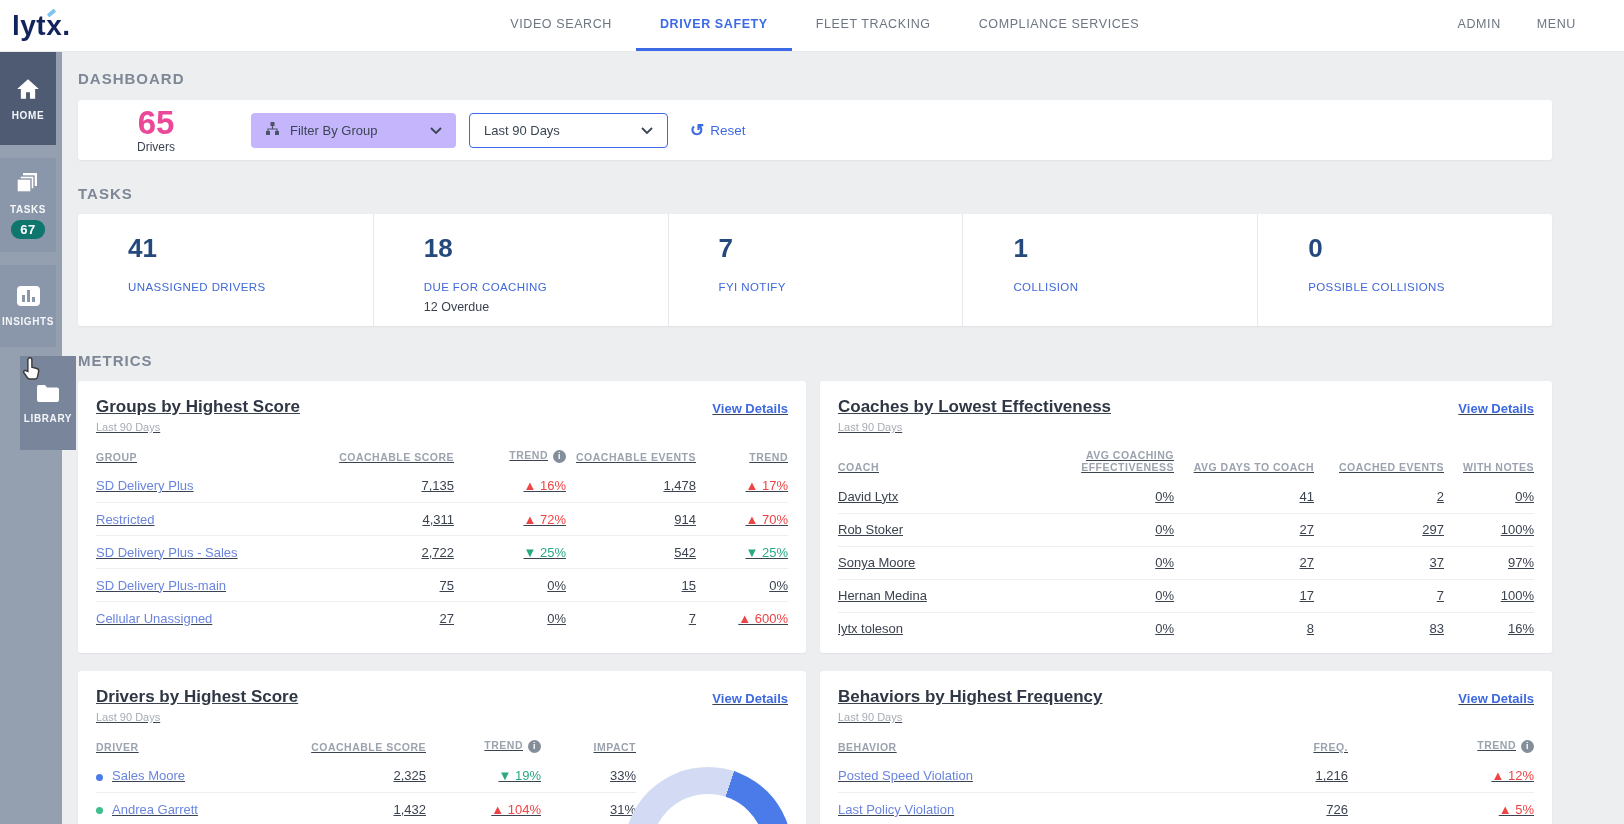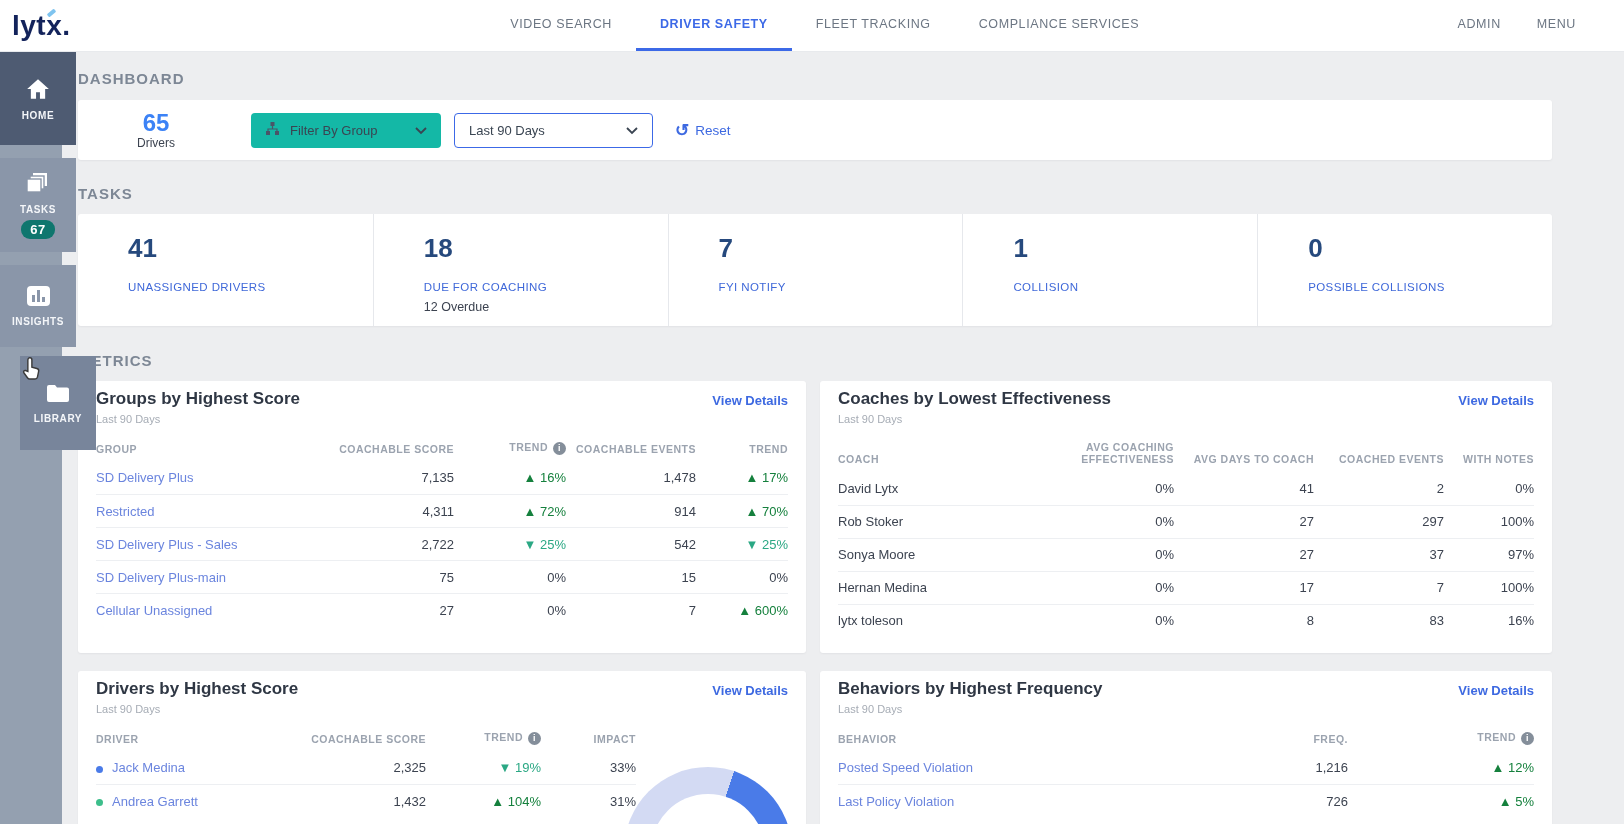--- a/index.html
+++ b/index.html
@@ -15,77 +15,77 @@
                  transform:rotate(-40deg); border-radius:1px; }
   .nav-center { display:flex; margin:0 auto; }
   .nav-item { display:flex; align-items:center; padding:0 24px; font-size:12.5px; letter-spacing:0.6px;
               color:#6C7683; font-weight:500; cursor:pointer; border-bottom:3px solid transparent; }
   .nav-item.active { color:#3C69E7; font-weight:700; border-bottom-color:#3C69E7; }
   .nav-right { display:flex; margin-right:30px; }
   .nav-right .nav-item { padding:0 18px; }
 
   
   .sidebar { position:absolute; top:52px; left:0; bottom:0; width:62px; background:#94A0B0; z-index:15; }
-  .side-item { width:76px; display:flex; flex-direction:column; align-items:center; justify-content:center;
+  .side-item { width:56px; display:flex; flex-direction:column; align-items:center; justify-content:center;
                gap:7px; color:#F4F6F9; font-size:10px; letter-spacing:0.6px; font-weight:700; cursor:pointer; }
   .si-home { height:93px; background:#4E5B72; }
   .si-tasks { height:94px; background:#8A96A9; margin-top:13px; }
   .si-insights { height:82px; background:#8A96A9; margin-top:13px; }
   .si-library { height:94px; background:#78859B; margin-top:9px;margin-left:20px; }
   .badge { background:#0f766e; color:#fff; font-size:13px; font-weight:700; border-radius:9px;
            padding:2px 9px; margin-top:-2px; }
 
   
   .content { position:absolute; left:62px; top:52px; right:0; bottom:0; background:#EDEEF0;
              padding:18px 72px 0 16px; overflow:hidden; }
   .section-label { font-size:15px; font-weight:700; color:#7D8795; letter-spacing:1px; }
   .card { background:#fff; border-radius:3px; box-shadow:0 1px 2px rgba(16,24,40,.05); }
 
   
   .filter-card { margin-top:13px; height:60px; display:flex; align-items:center; }
   .driver-count { margin-left:46px; text-align:center; width:64px; }
-  .driver-count .num { font-size:24px; font-weight:700; color:#3b82f6; line-height:1; }
+  .driver-count .num { font-size:33px; font-weight:700; color:#ec4899; line-height:1; }
   .driver-count .lbl { font-size:12px; color:#3C4350; margin-top:1px; }
   .select { height:35px; display:flex; align-items:center; gap:10px; border-radius:4px; font-size:13px;
             color:#3A4552; cursor:pointer; padding:0 14px; }
-  .select-group { margin-left:63px; width:190px; background:#14b8a6; }
+  .select-group { margin-left:63px; width:205px; background:#c4b5fd; }
   .select-date { margin-left:13px; width:199px; background:#fff; border:1.5px solid #3C69E7; }
   .select .caret { margin-left:auto; }
   .reset { margin-left:22px; display:flex; align-items:center; gap:6px; color:#3D69E1; font-size:13.5px;
            font-weight:500; cursor:pointer; }
   .reset-ic { font-size:17px; font-weight:700; line-height:1; }
 
   
   .tasks-label { margin-top:25px; }
   .tasks-card { margin-top:12px; height:112px; display:grid; grid-template-columns:repeat(5,1fr); }
   .task-cell { padding:21px 10px 0 50px; cursor:pointer; }
   .task-cell + .task-cell { border-left:1px solid #E6E8EC; }
   .task-num { font-size:26px; font-weight:700; color:#26497D; line-height:1.05; }
   .task-lbl { margin-top:19px; font-size:11.5px; font-weight:400; letter-spacing:0.4px; color:#3F68D9; }
   .task-sub { margin-top:7px; font-size:12.5px; color:#3C4350; }
 
   
   .metrics-label { margin-top:26px; }
   .metrics-grid { margin-top:12px; display:grid; grid-template-columns:728px 732px; gap:18px 14px; }
-  .metric-card { padding:8px 18px 10px 18px; position:relative; }
+  .metric-card { padding:16px 18px 10px 18px; position:relative;text-decoration:underline; }
   .row1 { height:272px; }
   .row2 { height:420px; }
   .card-head { display:flex; align-items:flex-start; }
   .card-title { font-size:17px; font-weight:700; color:#2F3744; }
   .card-sub { font-size:11px; color:#A6ACB5; margin-top:4px; }
   .view-details { margin-left:auto; font-size:13px; font-weight:700; color:#3D69E1; cursor:pointer; margin-top:4px; }
 
   table { border-collapse:collapse; table-layout:fixed; margin-top:12px; width:100%; }
   th { font-size:10.5px; font-weight:700; letter-spacing:0.5px; color:#9BA3AF; padding:4px 0 7px 0;
        vertical-align:bottom; }
   td { font-size:13px; color:#3C4350; height:33px; border-bottom:1px solid #EDEFF2; }
   tbody tr:last-child td { border-bottom:none; }
   .al { text-align:left; } .ar { text-align:right; }
   .cell-link { color:#6B85DE; cursor:pointer; }
-  .trend-up { color:#15803d; } .trend-down { color:#2BA884; } .trend-flat { color:#3C4350; }
+  .trend-up { color:#ef4444; } .trend-down { color:#2BA884; } .trend-flat { color:#3C4350; }
   .dot { display:inline-block; width:7px; height:7px; border-radius:50%; margin-right:9px; vertical-align:middle; }
   .info-ic { display:inline-block; width:13px; height:13px; border-radius:50%; background:#848E9A; color:#fff;
              font-size:9px; font-weight:700; text-align:center; line-height:13px; margin-left:5px;
              vertical-align:middle; cursor:pointer; font-style:normal; }
 
   .t-groups .c0{width:208px}.t-groups .c1{width:150px}.t-groups .c2{width:112px}.t-groups .c3{width:130px}.t-groups .c4{width:92px}
   .t-coaches .c0{width:170px}.t-coaches .c1{width:166px}.t-coaches .c2{width:140px}.t-coaches .c3{width:130px}.t-coaches .c4{width:90px}
   .t-drivers { width:540px; }
   .t-drivers .c0{width:190px}.t-drivers .c1{width:140px}.t-drivers .c2{width:115px}.t-drivers .c3{width:95px}
   .t-behaviors .c0{width:330px}.t-behaviors .c1{width:180px}.t-behaviors .c2{width:186px}
@@ -362,21 +362,21 @@
           <thead>
             <tr>
               <th class="c0 al"><span>DRIVER</span></th>
               <th class="c1 ar"><span>COACHABLE SCORE</span></th>
               <th class="c2 ar"><span>TREND</span><span class="info-ic">i</span></th>
               <th class="c3 ar"><span>IMPACT</span></th>
             </tr>
           </thead>
           <tbody>
             <tr>
-              <td class="c0 al"><span class="dot" style="background: rgb(74, 123, 232);"></span><span class="cell-link">Jack Medina</span></td>
+              <td class="c0 al"><span class="dot" style="background: rgb(74, 123, 232);"></span><span class="cell-link">Sales Moore</span></td>
               <td class="c1 ar">2,325</td>
               <td class="c2 ar"><span class="trend-down">▼ 19%</span></td>
               <td class="c3 ar">33%</td>
             </tr>
             <tr>
               <td class="c0 al"><span class="dot" style="background: rgb(61, 190, 139);"></span><span class="cell-link">Andrea Garrett</span></td>
               <td class="c1 ar">1,432</td>
               <td class="c2 ar"><span class="trend-up">▲ 104%</span></td>
               <td class="c3 ar">31%</td>
             </tr>

